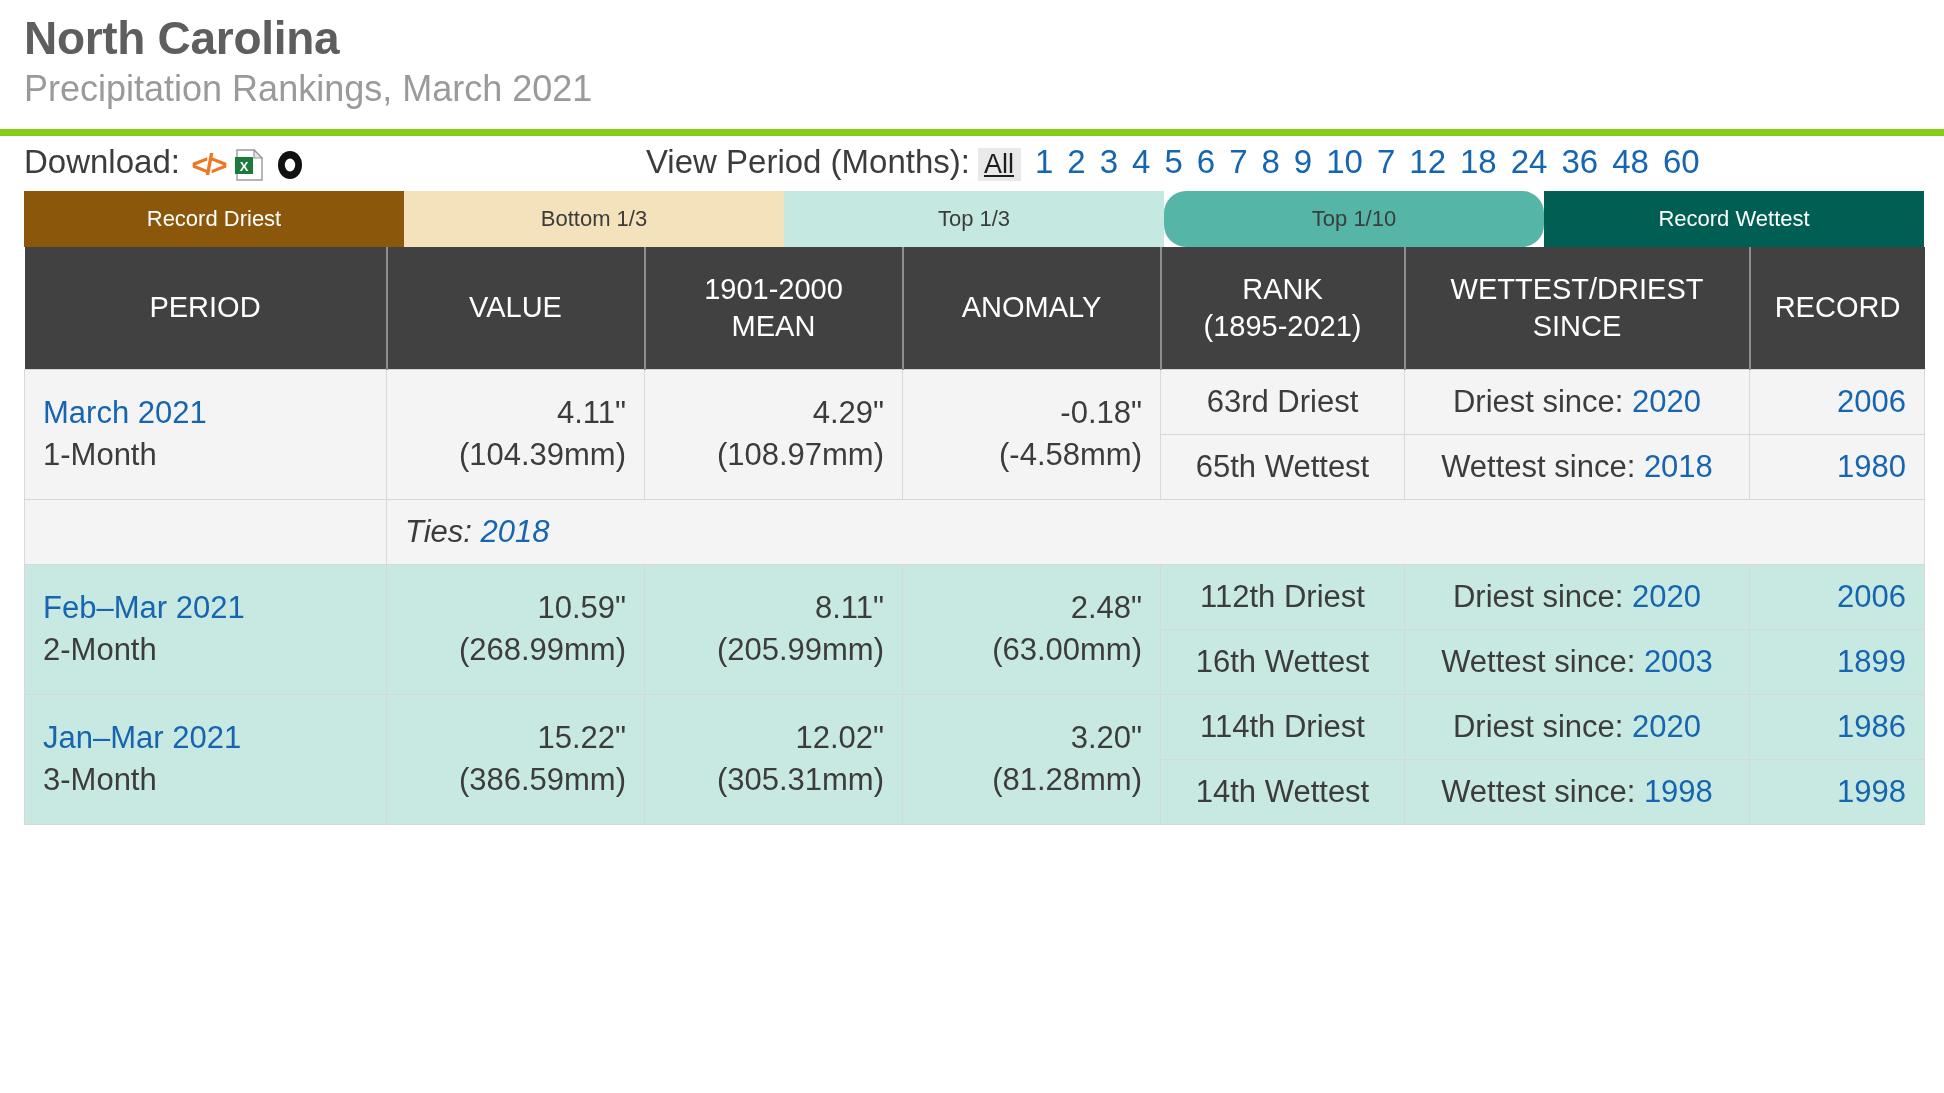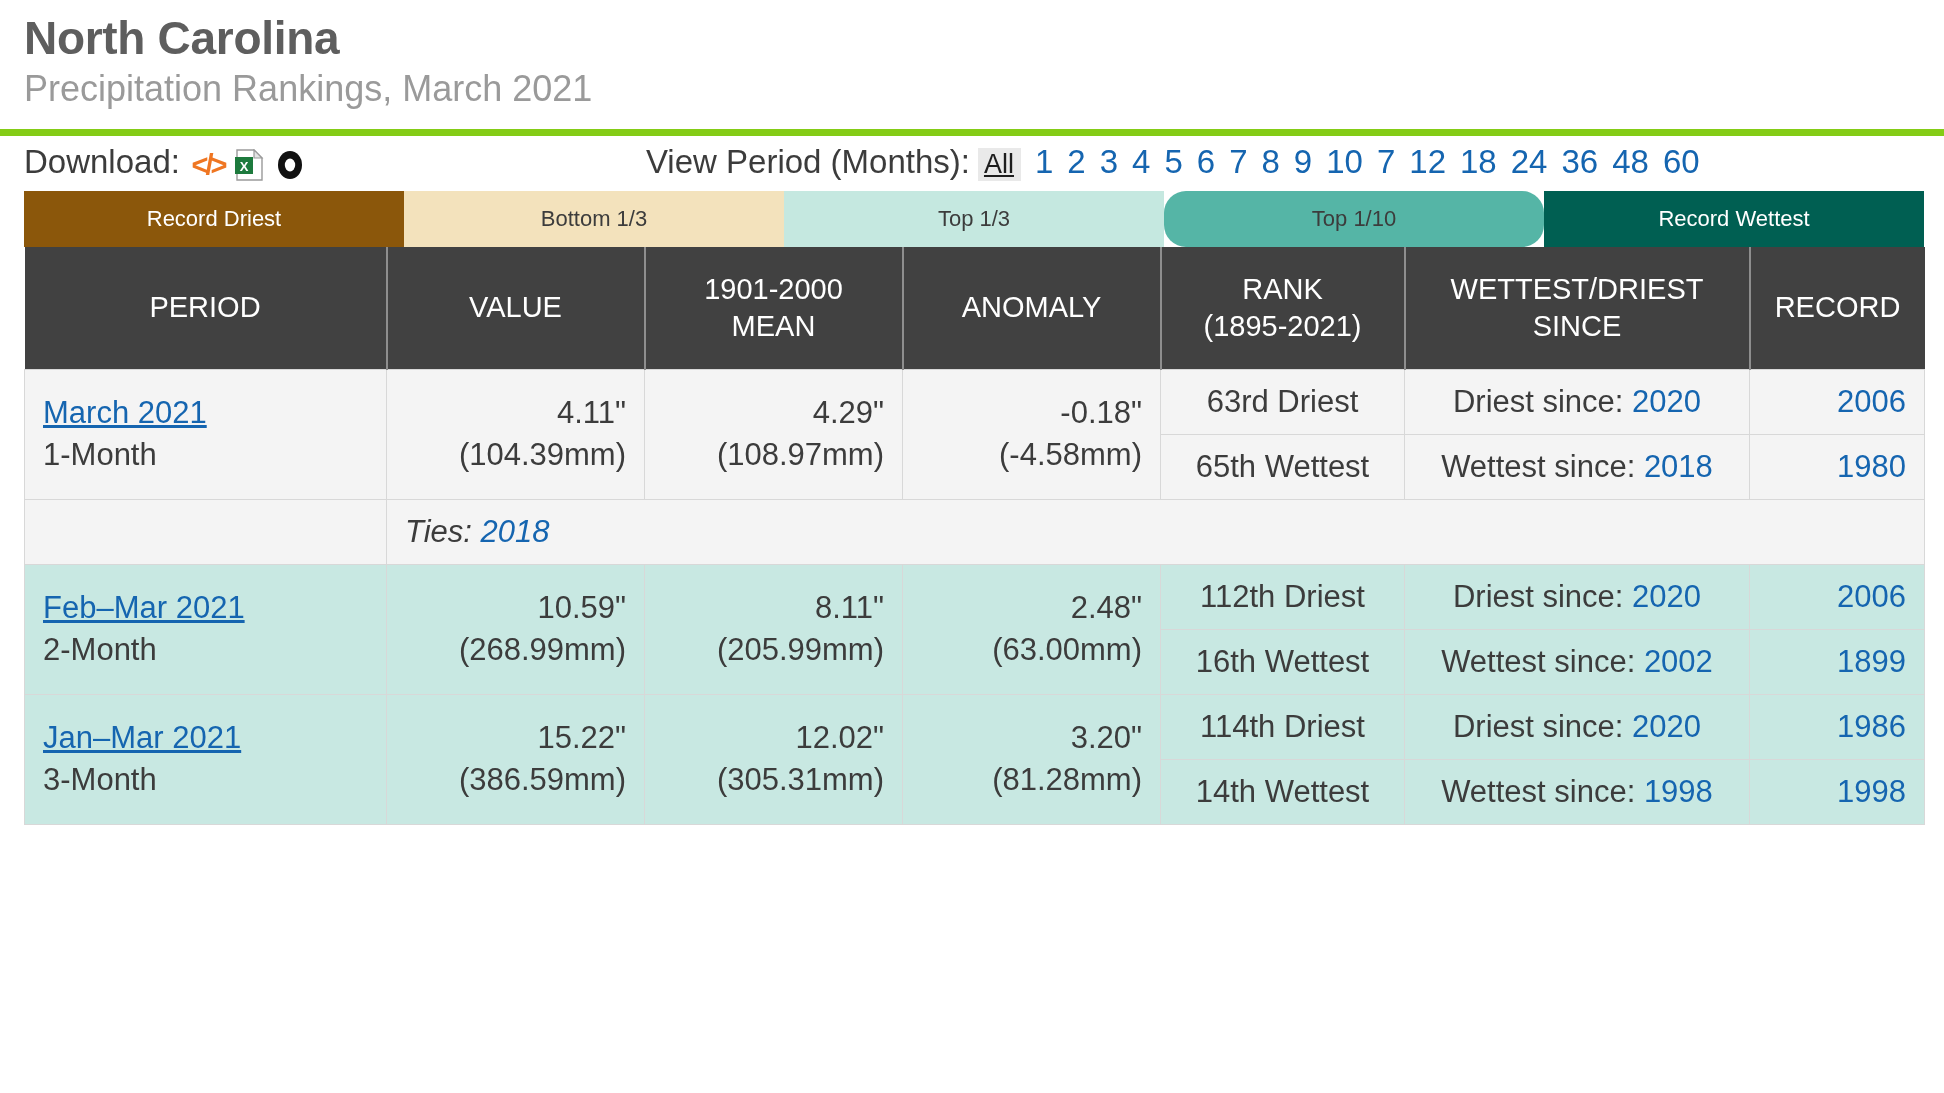--- a/index.html
+++ b/index.html
@@ -145,21 +145,20 @@
   .c-num     { text-align: right; }
   .c-rank    { text-align: center;}
   .c-since   { text-align: center;}
   .c-record  { text-align: right; }
 
   .period-link {
     color: #1565b0;
     display: block;
     line-height: 1.35;
     cursor: pointer;
-    text-decoration: underline;
   }
   .period-sub {
     color: #3c3c3c;
     display: block;
     line-height: 1.35;
   }
   .val-main { display: block; line-height: 1.35; }
   .val-mm   { display: block; line-height: 1.35; }
   .lnk { color: #1565b0; cursor: pointer; }
 
@@ -341,21 +340,21 @@
           <td class="c-num bg-top13" rowspan="2">
             <span class="val-main">2.48"</span>
             <span class="val-mm">(63.00mm)</span>
           </td>
           <td class="c-rank bg-top13">112th Driest</td>
           <td class="c-since bg-top13">Driest since: <span class="lnk">2020</span></td>
           <td class="c-record bg-top13"><span class="lnk">2006</span></td>
         </tr>
         <tr>
           <td class="c-rank bg-top13">16th Wettest</td>
-          <td class="c-since bg-top13">Wettest since: <span class="lnk">2002</span></td>
+          <td class="c-since bg-top13">Wettest since: <span class="lnk">2003</span></td>
           <td class="c-record bg-top13"><span class="lnk">1899</span></td>
         </tr>
         <tr>
           <td class="c-period bg-top13" rowspan="2">
             <span class="period-link">Jan–Mar 2021</span>
             <span class="period-sub">3-Month</span>
           </td>
           <td class="c-num bg-top13" rowspan="2">
             <span class="val-main">15.22"</span>
             <span class="val-mm">(386.59mm)</span>

